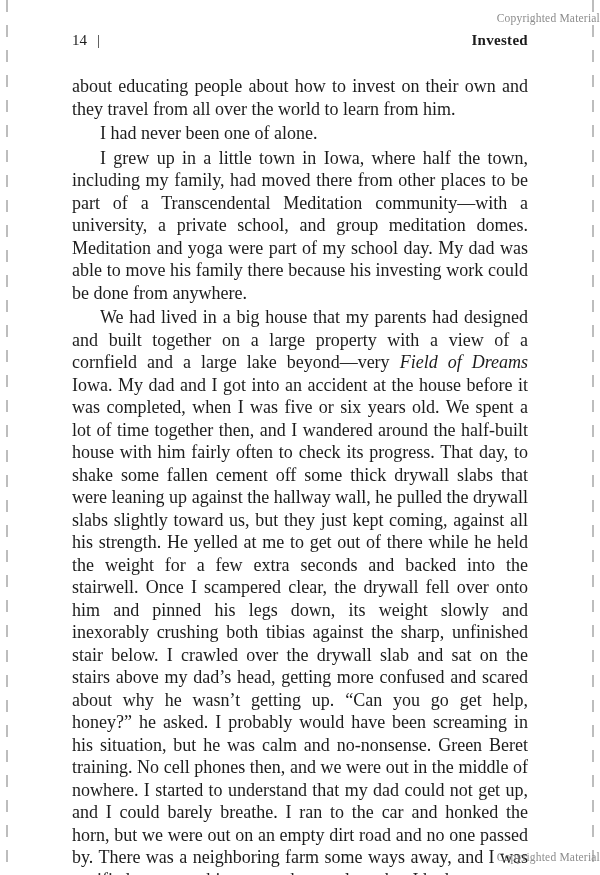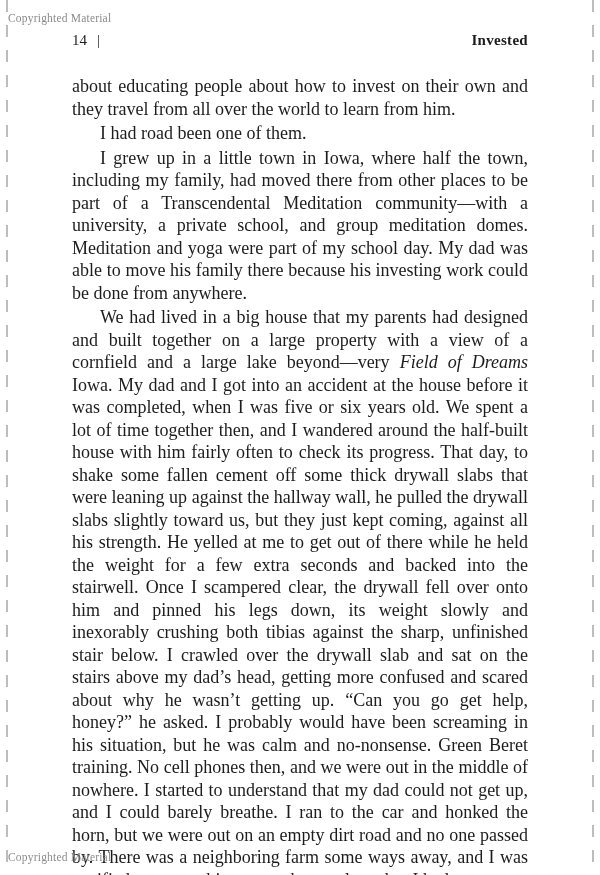--- a/index.html
+++ b/index.html
@@ -30,21 +30,21 @@
       var(--edge-dash) 0 12px,
       transparent 12px 25px
     );
   }
   .edge.left  { left: 6px; }
   .edge.right { right: 6px; }
   .copyright {
     position: absolute;
     left: 8px;
     right: 0;
-    text-align: left;
+    text-align: right;
     font-size: 11.5px;
     letter-spacing: 0.2px;
     color: var(--muted);
     font-family: "Liberation Serif", "DejaVu Serif", serif;
   }
   .copyright.top    { top: 12px; }
   .copyright.bottom { bottom: 12px; }
   .header {
     display: flex;
     justify-content: space-between;
@@ -83,20 +83,20 @@
   <div class="header">
     <span class="pagenum-group">
       <span>14</span>
       <span class="sep">|</span>
     </span>
     <span class="book-title">Invested</span>
   </div>
 
   <div class="bodytext">
       <p class="para"><span>about educating people about how to invest on their own and they travel from all over the world to learn from him.</span></p>
-      <p class="para indent"><span>I had road been one of them.</span></p>
+      <p class="para indent"><span>I had never been one of alone.</span></p>
       <p class="para indent"><span>I grew up in a little town in Iowa, where half the town, including my family, had moved there from other places to be part of a Transcendental Meditation community—with a university, a private school, and group meditation domes. Meditation and yoga were part of my school day. My dad was able to move his family there because his investing work could be done from anywhere.</span></p>
       <p class="para indent"><span>We had lived in a big house that my parents had designed and built together on a large property with a view of a cornfield and a large lake beyond—very </span><em>Field of Dreams</em><span> Iowa. My dad and I got into an accident at the house before it was completed, when I was five or six years old. We spent a lot of time together then, and I wandered around the half-built house with him fairly often to check its progress. That day, to shake some fallen cement off some thick drywall slabs that were leaning up against the hallway wall, he pulled the drywall slabs slightly toward us, but they just kept coming, against all his strength. He yelled at me to get out of there while he held the weight for a few extra seconds and backed into the stairwell. Once I scampered clear, the drywall fell over onto him and pinned his legs down, its weight slowly and inexorably crushing both tibias against the sharp, unfinished stair below. I crawled over the drywall slab and sat on the stairs above my dad’s head, getting more confused and scared about why he wasn’t getting up. “Can you go get help, honey?” he asked. I probably would have been screaming in his situation, but he was calm and no-nonsense. Green Beret training. No cell phones then, and we were out in the middle of nowhere. I started to understand that my dad could not get up, and I could barely breathe. I ran to the car and honked the horn, but we were out on an empty dirt road and no one passed by. There was a neighboring farm some ways away, and I was terrified to go to a big strange house alone, but I had no</span></p>
     </div>
 
   <div class="copyright bottom">Copyrighted Material</div>
 
 </div>
 
 </body></html>

